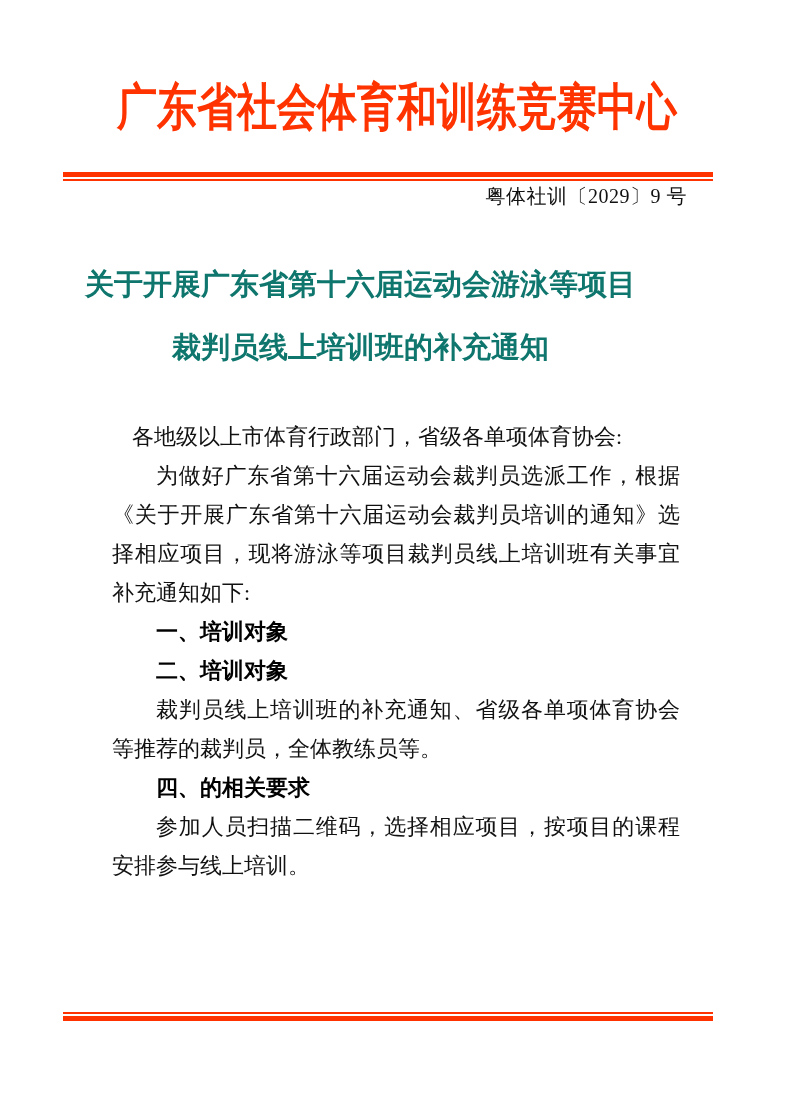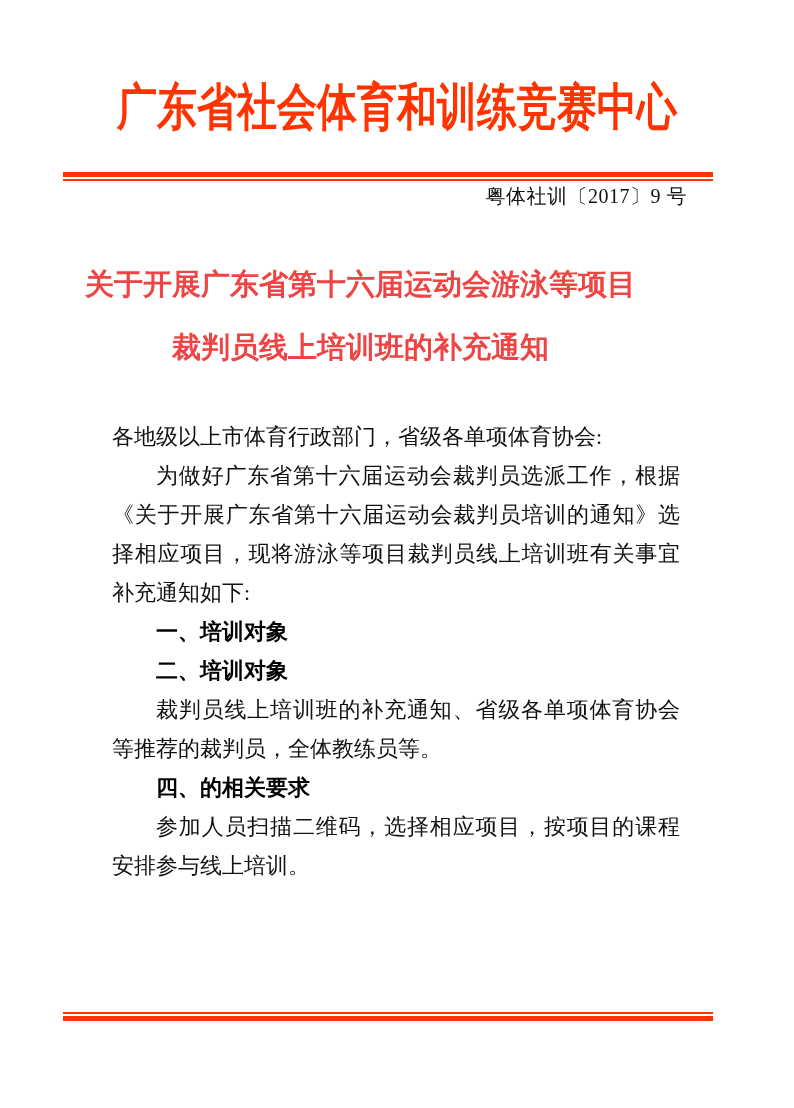--- a/index.html
+++ b/index.html
@@ -56,38 +56,38 @@
   
   .doc-title {
     position: absolute;
     top: 253px;
     left: 0;
     width: 721px;
     text-align: center;
     font-weight: bold;
     font-size: 29px;
     line-height: 63px;
-    color: #ef4444;
+    color: #0f766e;
   }
 
   
   .body-text {
     position: absolute;
     top: 417px;
     left: 112px;
     width: 568px;
     font-size: 22px;
     line-height: 39px;
     text-align: justify;
     text-justify: inter-ideograph;
     word-break: break-all;
     color: var(--ink);
   }
   .body-text p { margin: 0; text-indent: 2em; }
-  .body-text p.salutation { text-indent: 0; }
+  .body-text p.salutation { text-indent: 0; margin-left: 20px; }
   .section-heading {
     margin: 8px 0 0 0;
     text-indent: 2em;
     font-weight: bold;
     color: #000;
     font-family: "Liberation Sans", "DejaVu Sans", sans-serif;
     font-size: 22px;
     line-height: 39px;
   }
   .section-heading.no-gap { margin-top: 0; }
@@ -98,21 +98,21 @@
 <div class="page">
 
   <div class="org-title">广东省社会体育和训练竞赛中心</div>
 
   <div class="rule rule-top">
     <div class="thick"></div>
     <div class="gap"></div>
     <div class="thin"></div>
   </div>
 
-  <div class="doc-number">粤体社训〔2017〕9 号</div>
+  <div class="doc-number">粤体社训〔2029〕9 号</div>
 
   <div class="doc-title">
     <div>关于开展广东省第十六届运动会游泳等项目</div>
     <div>裁判员线上培训班的补充通知</div>
   </div>
 
   <div class="body-text">
     <p class="salutation">各地级以上市体育行政部门，省级各单项体育协会:</p>
     <p>为做好广东省第十六届运动会裁判员选派工作，根据《关于开展广东省第十六届运动会裁判员培训的通知》选择相应项目，现将游泳等项目裁判员线上培训班有关事宜补充通知如下:</p>
 

